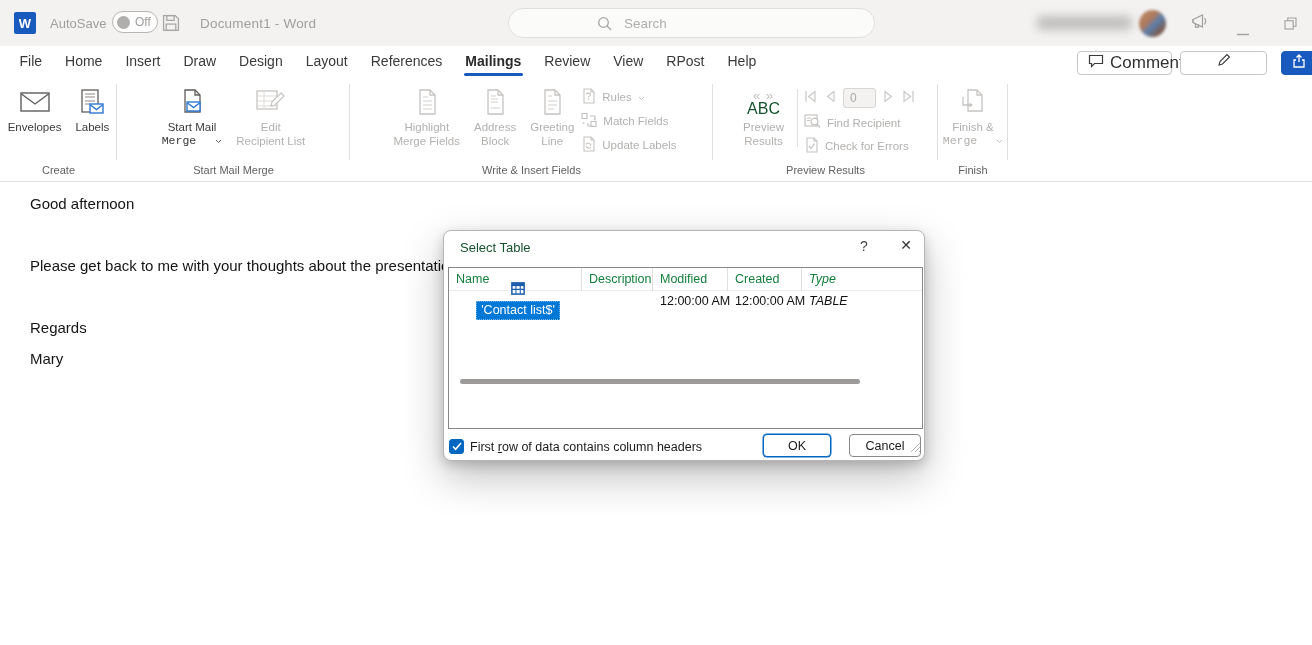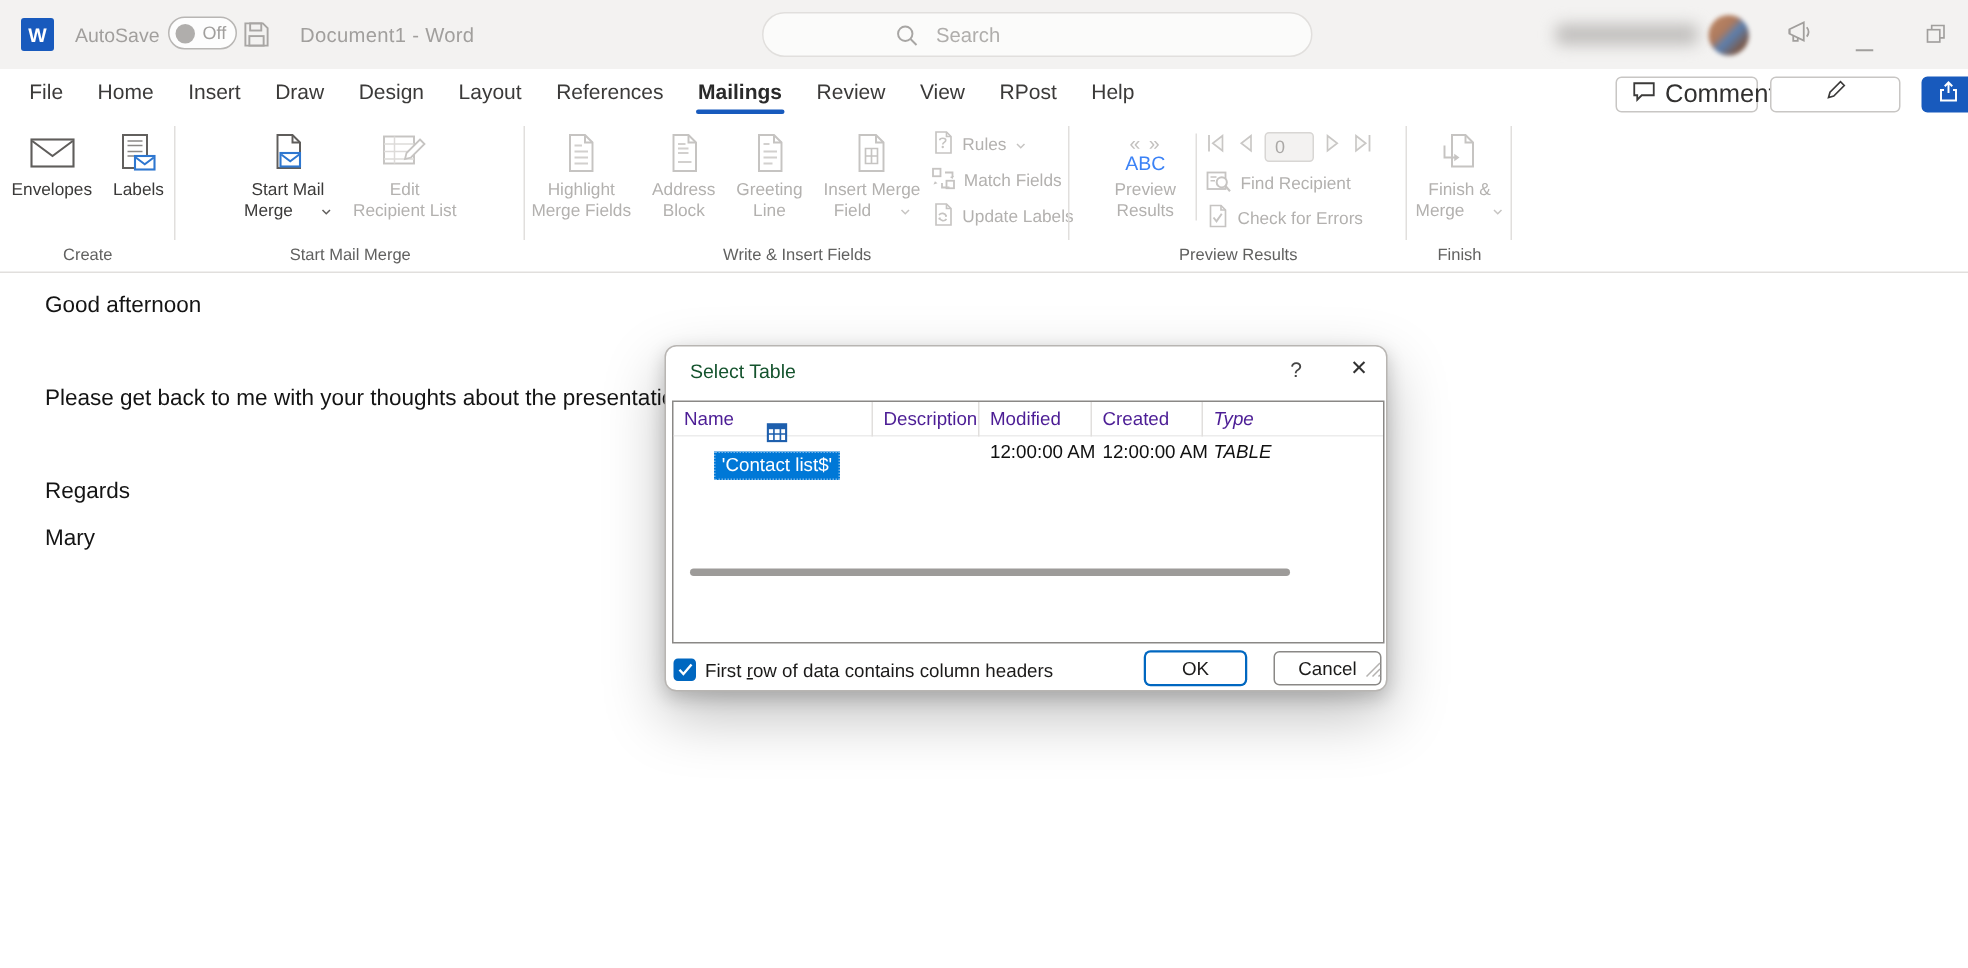--- a/index.html
+++ b/index.html
@@ -47,43 +47,43 @@
   
   .ribbon { position:absolute; top:77px; left:0; width:1312px; height:105px; background:#fff; border-bottom:1px solid #e1dfdd; display:flex; }
   .rgroup { position:relative; height:104px; flex:none; }
   .rgroup::after { content:""; position:absolute; right:0; top:7px; bottom:21px; width:1px; background:#e1dfdd; }
   .grow { display:flex; justify-content:center; align-items:flex-start; height:84px; padding-top:3px; }
   .glabel { position:absolute; bottom:5px; left:0; right:0; text-align:center; font-size:11px; color:#616160; }
   .bigbtn { display:flex; flex-direction:column; align-items:center; padding:4px 7px 0; border-radius:4px; }
   .bicon { height:36px; display:flex; align-items:center; justify-content:center; }
   .blabel { font-size:11.5px; line-height:14px; color:#3b3a39; text-align:center; white-space:nowrap; }
   .bigbtn.disabled .blabel { color:#b3b1af; }
-  .lrow { display:flex; align-items:center; justify-content:center; gap:19px; }
+  .lrow { display:flex; align-items:center; justify-content:center; gap:19px;font-family:Liberation Mono, monospace; }
   .smallcol { display:flex; flex-direction:column; gap:7px; padding-top:8px; }
   .smallbtn { display:flex; align-items:center; gap:6px; font-size:11.5px; color:#b3b1af; height:17px; white-space:nowrap; }
   .navcol { display:flex; flex-direction:column; gap:6px; padding-top:7px; }
   .navrow { display:flex; align-items:center; gap:7px; height:21px; }
   .navfield { width:33px; height:20px; background:#f3f2f1; border:1px solid #d8d6d4; border-radius:3px;
     font-size:12px; color:#aaa8a6; display:flex; align-items:center; padding-left:6px; }
   .vsep-mini { width:1px; background:#e1dfdd; margin:9px 6px 14px; align-self:stretch; }
   .pr-chevrons { font-size:13px; color:#c3c1bf; line-height:12px; text-align:center; letter-spacing:1px; }
-  .pr-abc { font-size:13px; color:#3b82f6; line-height:13px; text-align:left; }
+  .pr-abc { font-size:16px; color:#14532d; line-height:13px; text-align:left; }
   
   .doc-area { position:absolute; top:182px; left:0; width:1312px; height:463px; background:#fff; }
   .doc-p { position:absolute; left:30px; font-size:15px; color:#141414; }
   
   .dialog { position:absolute; left:443px; top:230px; width:482px; height:231px; background:#fff;
     border:1px solid #b8b5b2; border-radius:8px;
     box-shadow:0 16px 40px rgba(0,0,0,.25), 0 4px 12px rgba(0,0,0,.18); z-index:10; }
   .dlg-title { position:absolute; left:16px; top:9px; font-size:13px; color:#14532d; }
   .dlg-help { position:absolute; left:412px; top:7px; font-size:14px; color:#444; width:16px; text-align:center; }
   .dlg-close { position:absolute; left:452px; top:6px; font-size:14px; color:#333; width:20px; text-align:center; }
   .dlg-list { position:absolute; left:4px; top:36px; width:475px; height:162px; border:1px solid #8a8886; background:#fff; overflow:hidden; }
   .lheader { display:flex; height:23px; border-bottom:1px solid #ececec; }
-  .hcell { font-size:12.5px; color:#4c1d95; padding:4px 0 0 7px; border-right:1px solid #e1dfdd; height:23px; white-space:nowrap; }
+  .hcell { font-size:12.5px; color:#15803d; padding:4px 0 0 7px; border-right:1px solid #e1dfdd; height:23px; white-space:nowrap; }
   .hcell:last-child { border-right:none; }
   .c-name { width:133px; } .c-desc { width:71px; } .c-mod { width:75px; } .c-crea { width:74px; } .c-type { width:120px;font-style:italic; }
   .lrow-item { display:flex; height:20px; align-items:center; }
   .cell { font-size:12.5px; color:#111; padding-left:7px; white-space:nowrap;flex-direction:column; }
   .name-cell { display:flex; align-items:center; gap:3px; }
   .sel-name { background:#0078d7; color:#fff; padding:1px 4px 2px; font-size:12.5px; border:1px dotted #79b6e8; }
   .hscroll-thumb { position:absolute; left:16px; top:148px; width:400px; height:5px; background:#9d9b99; border-radius:3px; }
   .dlg-check { position:absolute; left:5px; top:208px; width:15px; height:15px; background:#0067c0; border:1px solid #0067c0;
     border-radius:3px; display:flex; align-items:center; justify-content:center; }
   .dlg-check-label { position:absolute; left:26px; top:209px; font-size:12.5px; color:#1b1a19; }
@@ -282,36 +282,20 @@
         <div class="bicon">
           <svg width="22" height="26" viewBox="0 0 22 26">
               <path d="M4 1 h10 l5 5 v19 h-15 z" fill="#fff" stroke="#c6c4c2" stroke-width="1.3"></path>
               <path d="M14 1 v5 h5" fill="none" stroke="#c6c4c2" stroke-width="1.3"></path>
               <path d="M7 7 h4 M7 12 h9 M7 16 h9 M7 20 h6" stroke="#d2d0ce" stroke-width="1.2"></path>
             </svg>
         </div>
         <div class="blabel">Greeting</div>
         <div class="blabel">Line</div>
       </div>
-      <div class="bigbtn disabled">
-        <div class="bicon">
-          <svg width="24" height="26" viewBox="0 0 24 26">
-              <path d="M4 1 h11 l5 5 v19 h-16 z" fill="#fff" stroke="#c6c4c2" stroke-width="1.3"></path>
-              <path d="M15 1 v5 h5" fill="none" stroke="#c6c4c2" stroke-width="1.3"></path>
-              <path d="M8 10 h8 v10 h-8 z M8 15 h8 M12 10 v10" stroke="#c6c4c2" fill="none" stroke-width="1.1"></path>
-            </svg>
-        </div>
-        <div class="blabel">Insert Merge</div>
-        <div class="blabel lrow">
-          <span>Field</span>
-          <span><svg width="7" height="5" viewBox="0 0 7 5">
-                <path d="M1 1 l2.5 2.5 L6 1" fill="none" stroke="#c6c4c2" stroke-width="1"></path>
-              </svg></span>
-        </div>
-      </div>
       <div class="smallcol">
         <div class="smallbtn">
           <span>
             <svg width="15" height="16" viewBox="0 0 15 16">
                 <path d="M3 1 h7 l3 3 v11 H3 z" fill="#fff" stroke="#c6c4c2" stroke-width="1.1"></path>
                 <path d="M10 1 v3 h3" fill="none" stroke="#c6c4c2" stroke-width="1.1"></path>
                 <path d="M5.5 6.5 c0-1.8 4-1.8 4 0 c0 1.5 -2 1.4 -2 2.8" fill="none" stroke="#c6c4c2" stroke-width="1.1"></path>
                 <circle cx="7.5" cy="11" r="0.8" fill="#c6c4c2"></circle>
               </svg>
           </span>

